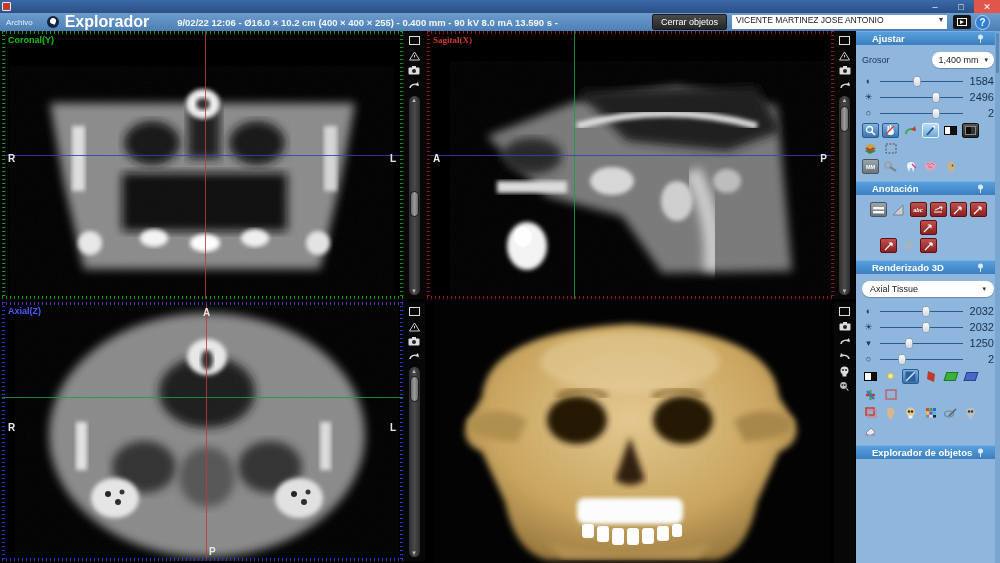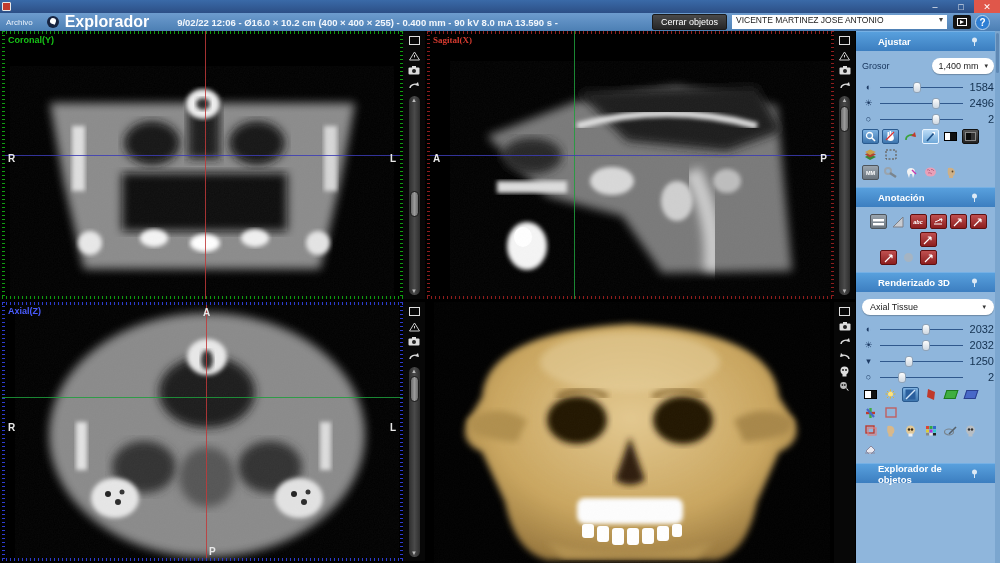--- a/index.html
+++ b/index.html
@@ -60,22 +60,22 @@
     border-radius:6px; position:relative; }
   .vthumb { position:absolute; left:1px; width:9px; height:26px; border-radius:5px;
     background:linear-gradient(90deg,#6a6a6a,#9a9a9a,#6a6a6a); border:1px solid #1c1c1c; }
   .varrow { position:absolute; left:0; width:11px; text-align:center; color:#bbb; font-size:6px; }
 
   
   .sidebar { position:absolute; left:856px; top:31px; width:144px; height:532px;
     background:#8fb6dc; }
   .sb-scroll { position:absolute; right:0; top:0; width:5px; height:532px; background:#7ba6cf; }
   .sb-thumb { position:absolute; left:1px; top:2px; width:3px; height:40px; background:#5e88b4; border-radius:2px; }
-  .panel-hd { height:20px; background:linear-gradient(#58a0dd,#3c7ec0); color:#fff;
-    font-size:9.5px; font-weight:bold; display:flex; align-items:center; padding:0 22px;
+  .panel-hd { height:14px; background:linear-gradient(#58a0dd,#3c7ec0); color:#fff;
+    font-size:9.5px; font-weight:bold; display:flex; align-items:center; padding:0 16px;
     border-top:1px solid #76b0e4; }
   .panel-hd .pin { margin-left:auto; }
   .panel-bd { padding:4px 6px; }
 
   .grosor-row { display:flex; align-items:center; justify-content:space-between; margin:3px 0 5px; }
   .grosor-lbl { font-size:9px; color:#15325a; margin-right:6px; }
   .pill-select { background:#fff; border-radius:8px; height:16px; display:flex; align-items:center;
     font-size:9px; color:#222; padding:0 6px; box-shadow:0 1px 1px rgba(0,0,0,.25); }
   .pill-select .caret { margin-left:6px; font-size:7px; color:#333; }
   .wide-select { background:#fff; border-radius:8px; height:16px; display:flex; align-items:center;

